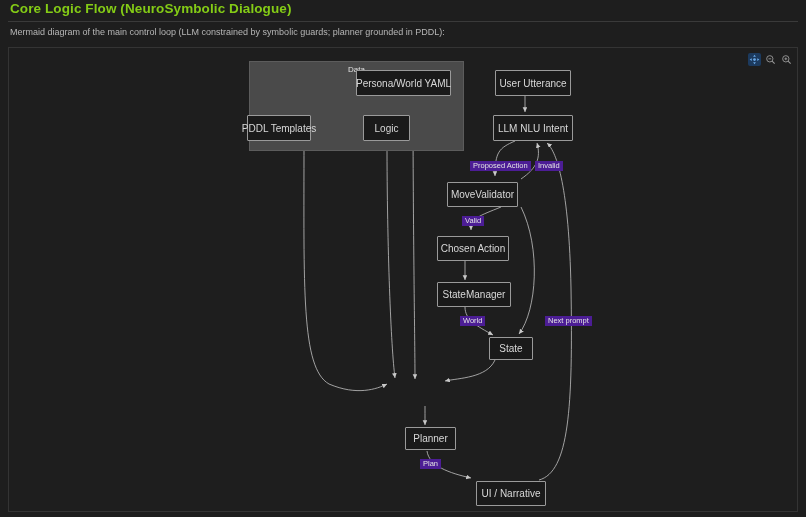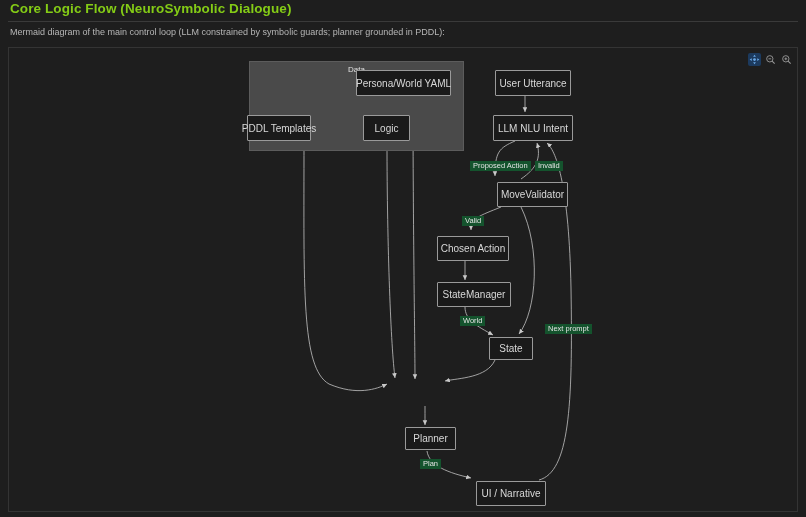--- a/index.html
+++ b/index.html
@@ -72,21 +72,21 @@
     display: flex; align-items: center; justify-content: center;
     font-size: 10px; color: #d8d8d8;
     text-align: center; line-height: 1.1;
     padding: 0 4px;
     white-space: nowrap;
   }
 
   
   .edge-label {
     position: absolute;
-    background: #14532d;
+    background: #4c1d95;
     color: #e2e2e2;
     font-size: 7.5px;
     padding: 1px 3px;
     white-space: nowrap;
     line-height: 1;
   }
 </style>
 </head>
 <body>
 
@@ -171,29 +171,29 @@
 
       <div class="subgraph" style="left:240px; top:13px; width:215px; height:90px;">
         <div class="subgraph-title">Data</div>
       </div>
 
       <div class="node" style="left:347px; top:22px; width:95px; height:26px;">Persona/World YAML</div>
       <div class="node" style="left:238px; top:67px; width:64px; height:26px;">PDDL Templates</div>
       <div class="node" style="left:354px; top:67px; width:47px; height:26px;">Logic</div>
       <div class="node" style="left:486px; top:22px; width:76px; height:26px;">User Utterance</div>
       <div class="node" style="left:484px; top:67px; width:80px; height:26px;">LLM NLU Intent</div>
-      <div class="node" style="left:488px; top:134px; width:71px; height:25px;">MoveValidator</div>
+      <div class="node" style="left:438px; top:134px; width:71px; height:25px;">MoveValidator</div>
       <div class="node" style="left:428px; top:188px; width:72px; height:25px;">Chosen Action</div>
       <div class="node" style="left:428px; top:234px; width:74px; height:25px;">StateManager</div>
       <div class="node" style="left:480px; top:289px; width:44px; height:23px;">State</div>
       <div class="node" style="left:396px; top:379px; width:51px; height:23px;">Planner</div>
       <div class="node" style="left:467px; top:433px; width:70px; height:25px;">UI / Narrative</div>
 
       <div class="edge-label" style="left:461px; top:113px;">Proposed Action</div>
       <div class="edge-label" style="left:526px; top:113px;">Invalid</div>
       <div class="edge-label" style="left:453px; top:168px;">Valid</div>
       <div class="edge-label" style="left:451px; top:268px;">World</div>
-      <div class="edge-label" style="left:536px; top:276px;">Next prompt</div>
+      <div class="edge-label" style="left:536px; top:268px;">Next prompt</div>
       <div class="edge-label" style="left:411px; top:411px;">Plan</div>
 
     </div>
   </div>
 </div>
 
 </body></html>

